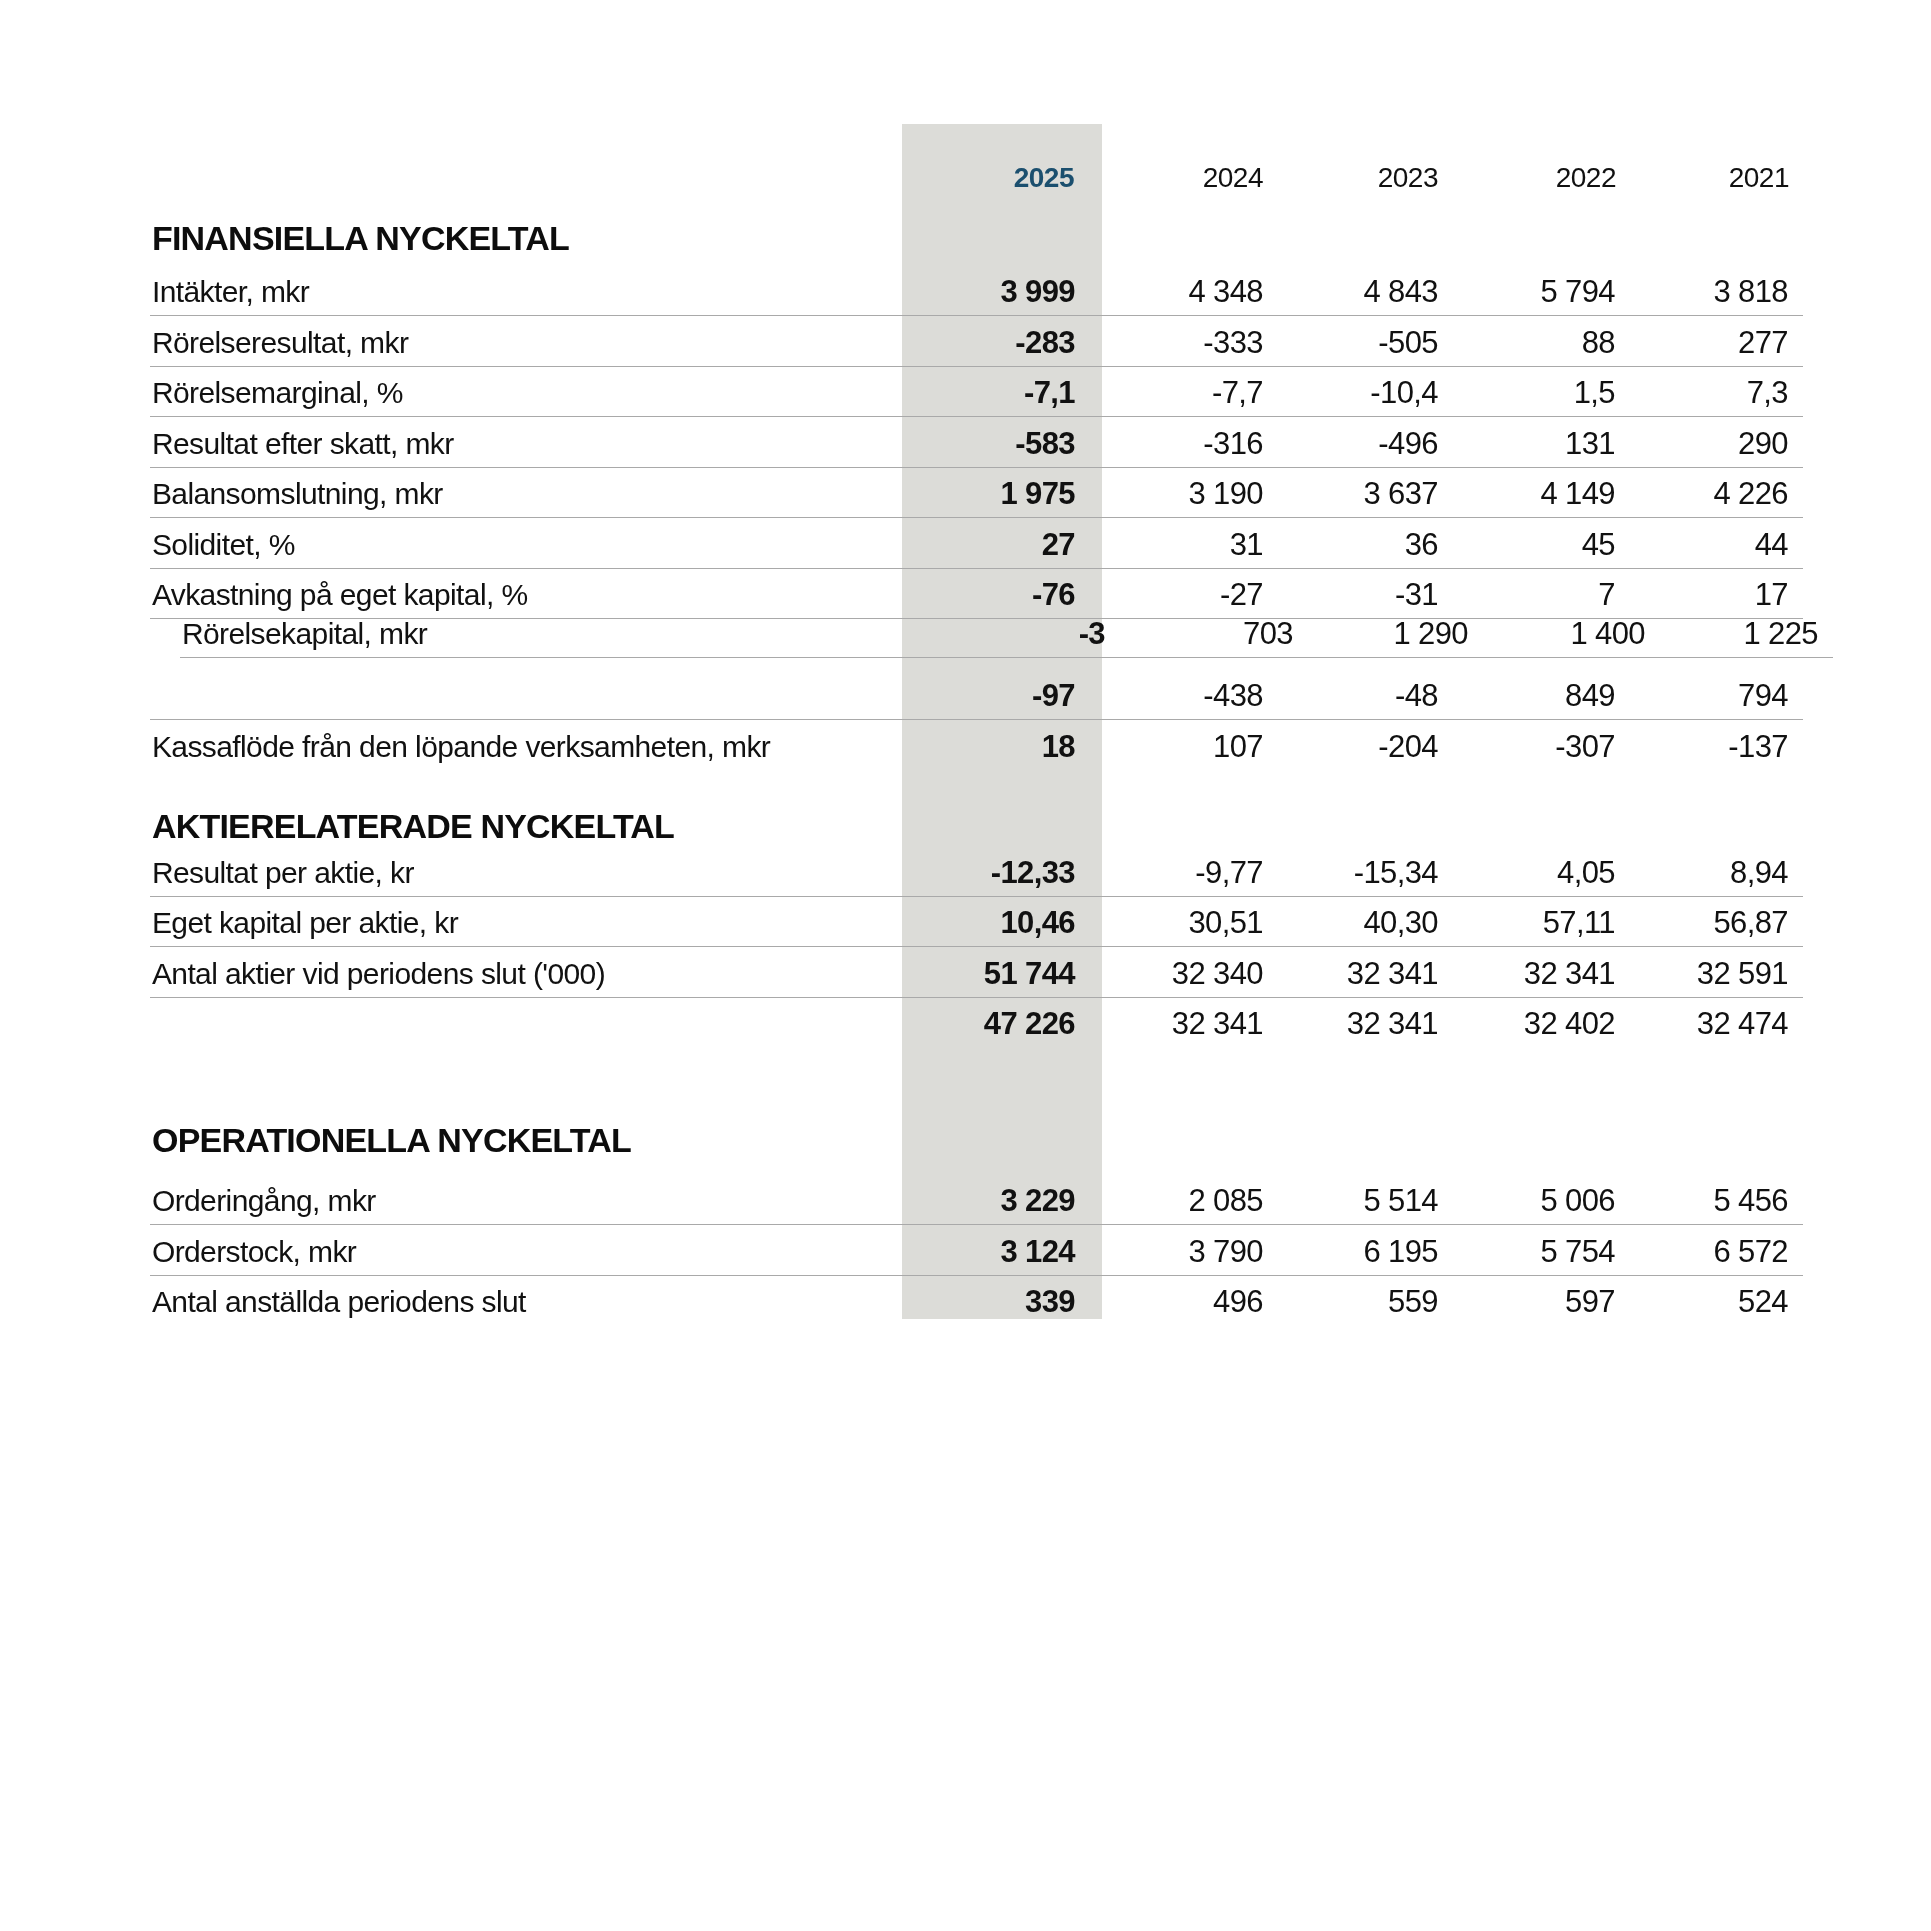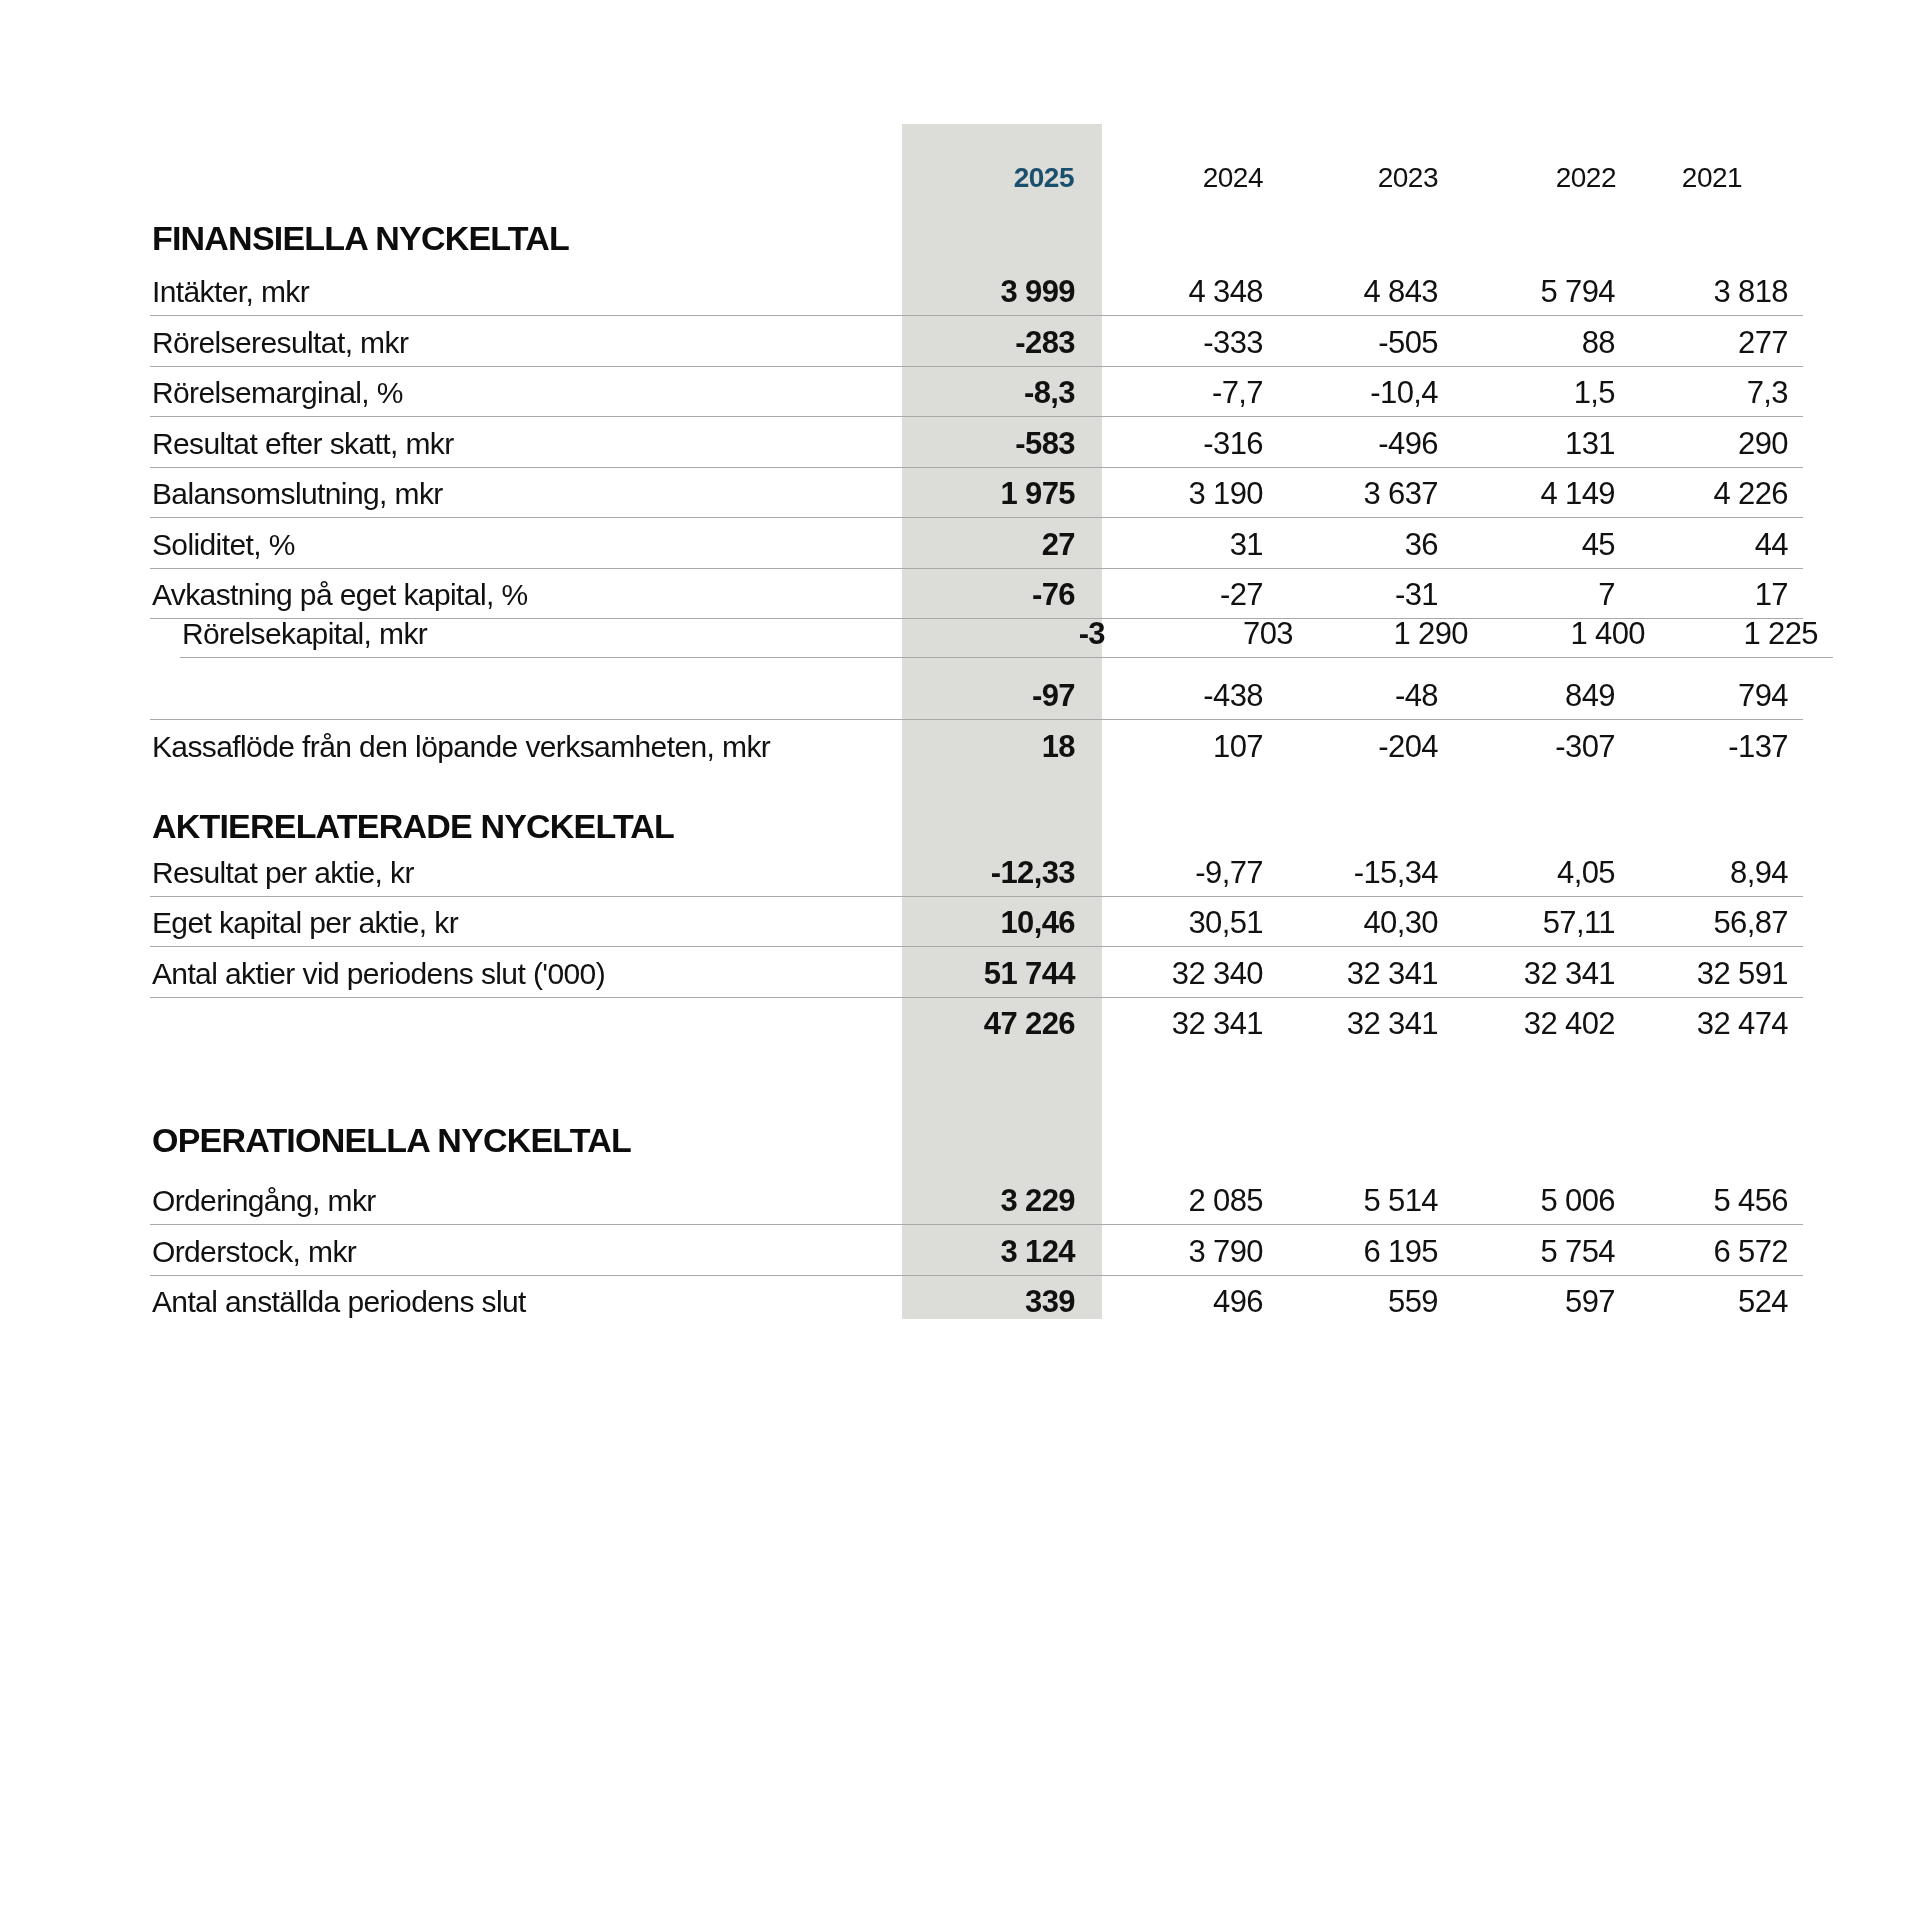--- a/index.html
+++ b/index.html
@@ -16,21 +16,21 @@
   .v.cur { font-weight: bold; }
   .c0 { left: 742px; }  
   .c1 { left: 930px; }  
   .c2 { left: 1105px; } 
   .c3 { left: 1282px; } 
   .c4 { left: 1455px; } 
   .yr.c0 { left: 920px; }
   .yr.c1 { left: 1109px; }
   .yr.c2 { left: 1284px; }
   .yr.c3 { left: 1462px; }
-  .yr.c4 { left: 1635px; text-align: center; }
+  .yr.c4 { left: 1635px; }
 </style>
 </head>
 <body>
 
 <div class="shade"></div>
 
 <div>
   <div class="yr cur c0">2025</div>
   <div class="yr c1">2024</div>
   <div class="yr c2">2023</div>
@@ -51,21 +51,21 @@
     <div class="row line" style="top: 317px;">
       <div class="lbl">Rörelseresultat, mkr</div>
       <div class="v c0 cur">-283</div>
       <div class="v c1">-333</div>
       <div class="v c2">-505</div>
       <div class="v c3">88</div>
       <div class="v c4">277</div>
     </div>
     <div class="row line" style="top: 367px;">
       <div class="lbl">Rörelsemarginal, %</div>
-      <div class="v c0 cur">-8,3</div>
+      <div class="v c0 cur">-7,1</div>
       <div class="v c1">-7,7</div>
       <div class="v c2">-10,4</div>
       <div class="v c3">1,5</div>
       <div class="v c4">7,3</div>
     </div>
     <div class="row line" style="top: 418px;">
       <div class="lbl">Resultat efter skatt, mkr</div>
       <div class="v c0 cur">-583</div>
       <div class="v c1">-316</div>
       <div class="v c2">-496</div>

